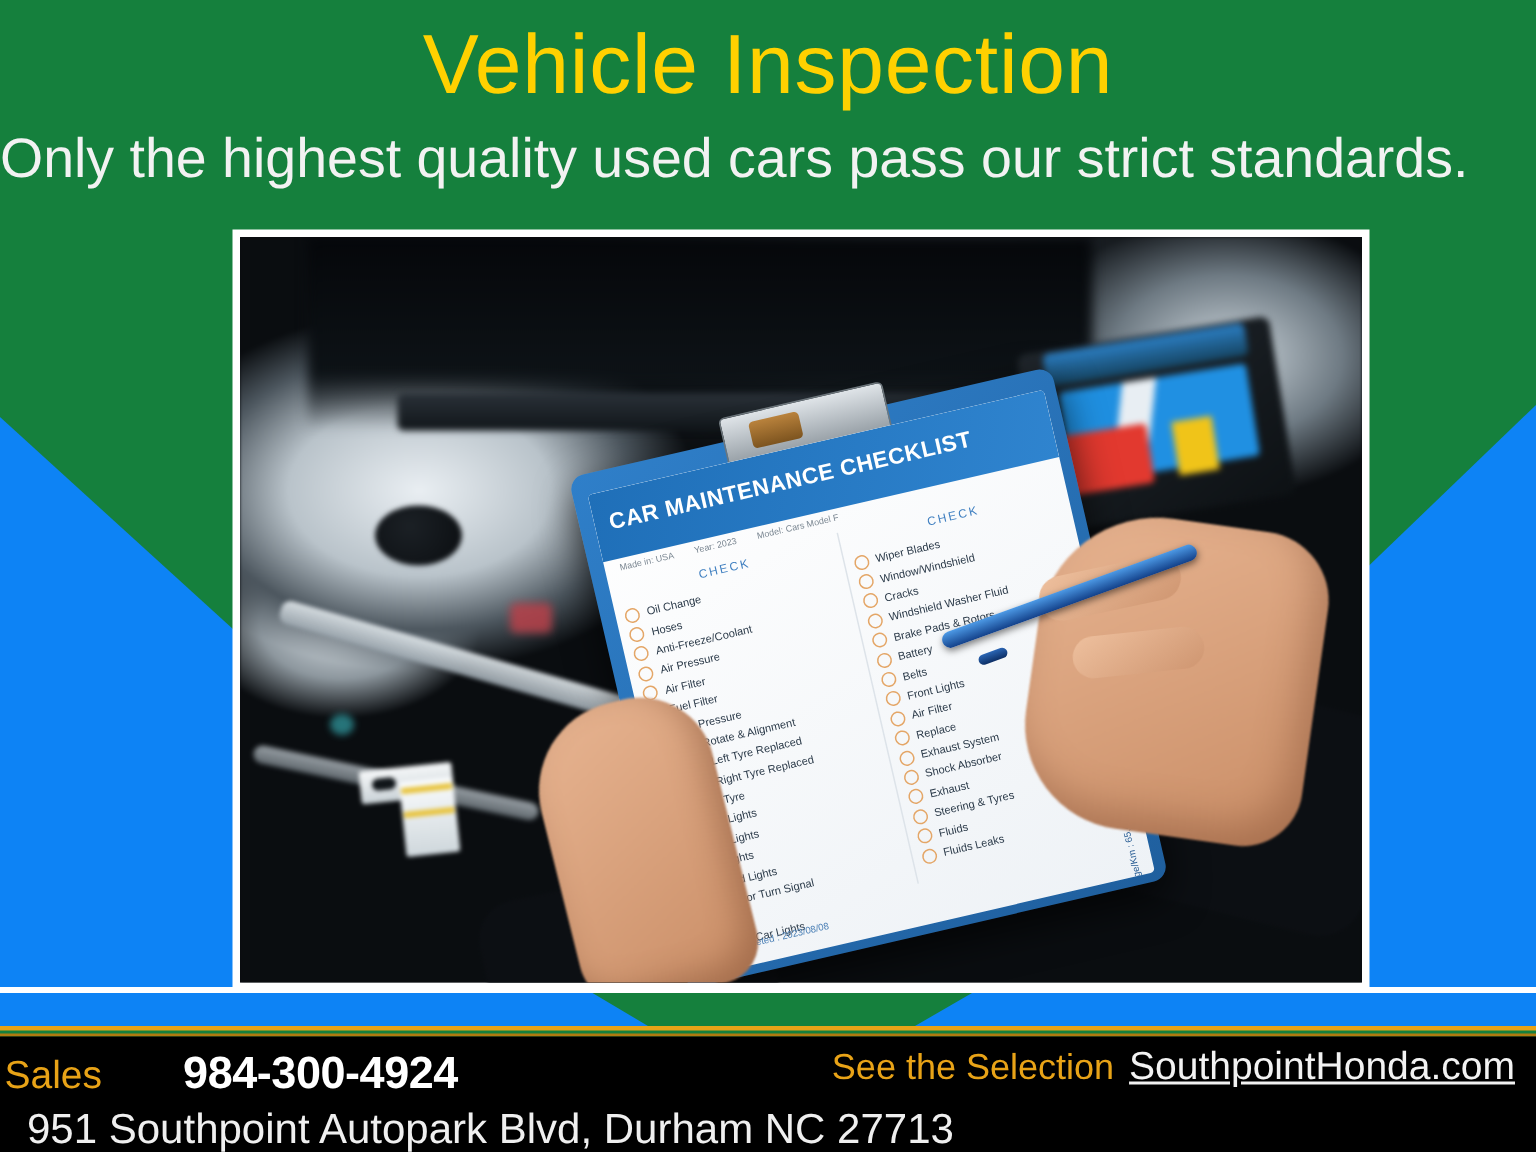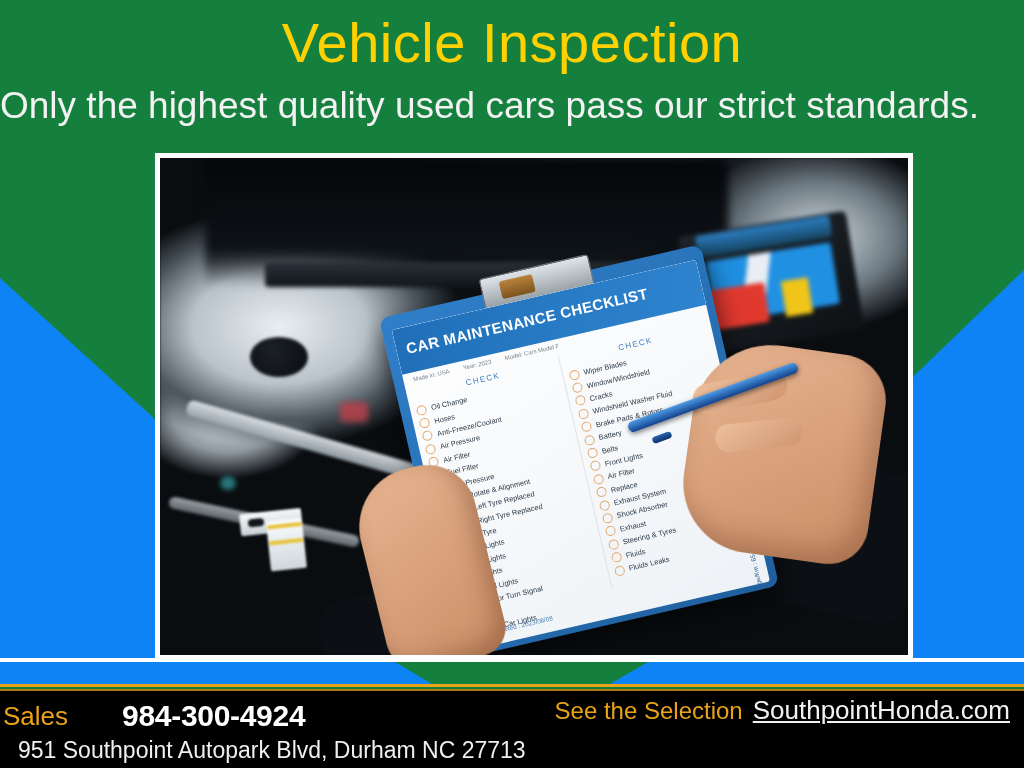--- a/index.html
+++ b/index.html
@@ -146,21 +146,21 @@
     background:linear-gradient(180deg,#4d9ae6,#13418a);transform:rotate(-20deg);
     box-shadow:0 2px 5px rgba(0,0,0,.5);}
   .pen-tip{position:absolute;right:31.5%;top:55.5%;width:20px;height:7px;border-radius:4px;
     background:linear-gradient(180deg,#2b66b5,#0d2f66);transform:rotate(-20deg);}
 
   
   .footer{position:absolute;left:0;top:691px;width:1024px;height:77px;background:#000;}
   .f-sales{position:absolute;left:3px;top:8px;display:flex;align-items:center;gap:8px;}
   .f-sales-lbl{font-size:26px;color:#E8A317;}
   .f-phone{font-size:30px;font-weight:700;color:#fff;letter-spacing:-.3px;margin-left:46px;}
-  .f-addr{position:absolute;left:18px;top:46px;font-size:23px;color:#efefef;}
+  .f-addr{position:absolute;left:18px;top:46px;font-size:28px;color:#efefef;}
   .f-right{position:absolute;right:14px;top:4px;display:flex;align-items:baseline;gap:10px;}
   .f-see{font-size:24px;color:#E8A317;}
   .f-url{font-size:26px;color:#f2f2f2;text-decoration:underline;}
 </style>
 </head>
 <body>
 
 <div id="stage">
 
   <div class="title">Vehicle Inspection</div>

